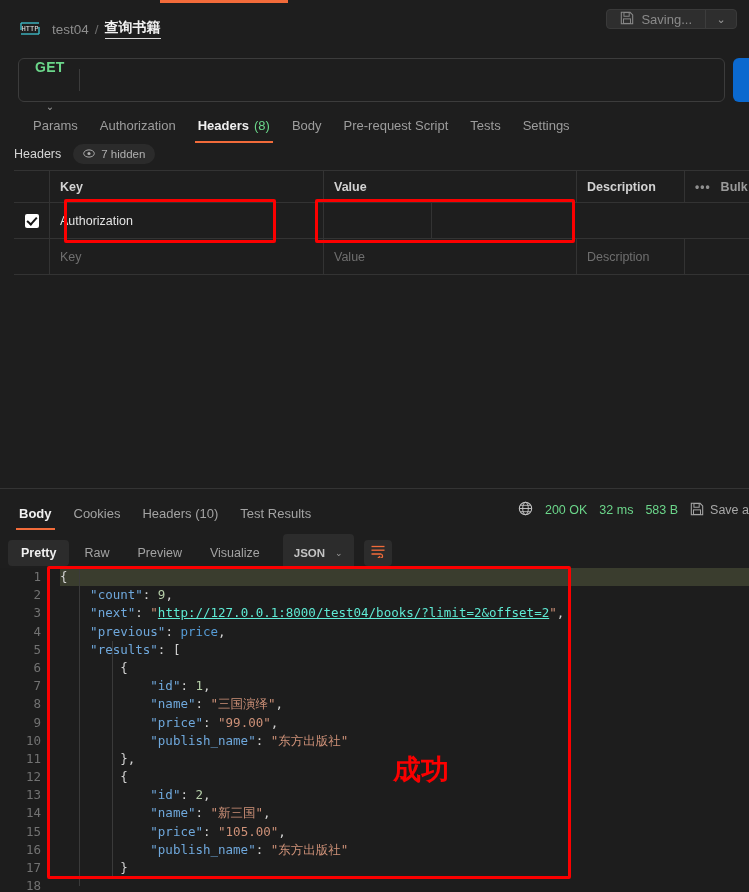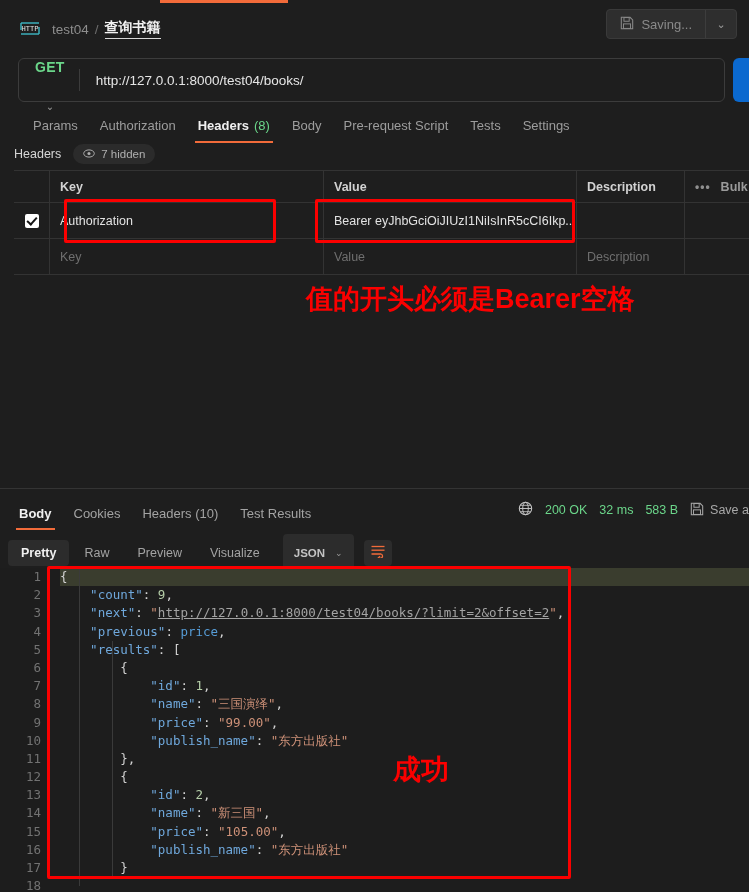--- a/index.html
+++ b/index.html
@@ -16,21 +16,21 @@
   .tabstrip { position:absolute; top:0; left:0; width:749px; height:5px; background:#1e1e1e; }
   .tabstrip .active-indicator { position:absolute; left:160px; top:0; width:128px; height:3px; background:#f26b3a; }
 
   
   .crumbrow { position:absolute; top:5px; left:0; width:749px; height:48px; display:flex; align-items:center; padding-left:18px; }
   .http-icon { width:24px; height:20px; margin-right:10px; flex:0 0 auto; position:relative; }
   .crumb-proj { color:#8d8d8d; font-size:13.5px; }
   .crumb-sep { color:#6e6e6e; font-size:13.5px; margin:0 6px; }
   .crumb-name { color:#f2f2f2; font-size:14px; font-weight:bold; border-bottom:1px solid #d8d8d8; padding-bottom:1px; }
 
-  .savebtn { position:absolute; top:9px; right:12px; height:30px; display:flex; align-items:stretch;
+  .savebtn { position:absolute; top:9px; right:12px; height:20px; display:flex; align-items:stretch;
              background:#2e2e2e; border-radius:4px; border:1px solid #3a3a3a; }
   .savebtn .main { display:flex; align-items:center; gap:7px; padding:0 13px; color:#8a8a8a; font-size:13px; }
   .savebtn .divider { width:1px; background:#3d3d3d; }
   .savebtn .caret { display:flex; align-items:center; justify-content:center; width:30px; color:#9a9a9a; font-size:11px; }
 
   
   .urlbar { position:absolute; top:58px; left:18px; width:707px; height:44px;
             border:1px solid #3c3c3c; border-radius:6px; background:#1e1e1e; display:flex; align-items:center; }
   .method { display:flex; align-items:center; gap:26px; padding:0 14px 0 16px; height:100%;flex-direction:column; }
   .method .m { color:#6bd68a; font-size:14px; font-weight:bold; letter-spacing:.3px; }
@@ -103,21 +103,21 @@
   .gutter { width:50px; flex:0 0 auto; text-align:right; padding-right:9px; color:#727272; }
   .gutter .gl { height:18.2px; line-height:18.2px; }
   .codearea { position:relative; flex:1 1 auto; padding-left:10px; }
   .cline { height:18.2px; line-height:18.2px; white-space:pre; color:#d4d4d4; }
   .cline.hl { background:#3a3d2e; }
   .k { color:#6fa8dc; }
   .num { color:#b5cea8; }
   .str { color:#ce9178; }
   .nul { color:#569cd6; }
   .pun { color:#d4d4d4; }
-  .lnk { color:#a3a3a3; text-decoration:underline; }
+  .lnk { color:#5eead4; text-decoration:underline; }
   .indent-guide { position:absolute; top:0; width:1px; background:#3a3a3a; }
 </style>
 </head>
 <body>
 
 <div class="app">
 
   <div class="tabstrip">
     <div class="active-indicator"></div>
   </div>
@@ -153,21 +153,20 @@
       <span>⌄</span>
     </div>
   </div>
 
   <div class="urlbar">
     <div class="method">
       <span class="m">GET</span>
       <span class="chev">⌄</span>
     </div>
     <div class="vdiv"></div>
-    <div class="urltext">http://127.0.0.1:8000/test04/books/</div>
   </div>
   <div class="sendbtn"></div>
 
   <div class="reqtabs">
     <div class="reqtab">
         <span>Params</span>
       </div>
     <div class="reqtab">
         <span>Authorization</span>
       </div>
@@ -212,36 +211,34 @@
       <div class="tcell act">
         <span class="dots">•••</span>
         <span class="bulk">Bulk Edit</span>
       </div>
     </div>
     <div class="trow data">
       <div class="tcell chk">
           <span class="cbox"></span>
         </div>
       <div class="tcell key">Authorization</div>
-      <div class="tcell val">Bearer eyJhbGciOiJIUzI1NiIsInR5cCI6Ikp...</div>
       <div class="tcell desc"></div>
       <div class="tcell act"></div>
     </div>
     <div class="trow data placeholder">
       <div class="tcell chk"></div>
       <div class="tcell key">Key</div>
       <div class="tcell val">Value</div>
       <div class="tcell desc">Description</div>
       <div class="tcell act"></div>
     </div>
   </div>
 
   <div class="redbox" style="left:64px; top:199px; width:212px; height:44px;"></div>
   <div class="redbox" style="left:315px; top:199px; width:260px; height:44px;"></div>
-  <div class="redtext" style="left:306px; top:281px; font-size:27px;">值的开头必须是Bearer空格</div>
 
   <div class="respdiv"></div>
 
   <div class="resptabs">
     <div class="rtab active">
       <span>Body</span>
       <span class="underline"></span>
     </div>
     <div class="rtab">
         <span>Cookies</span>

